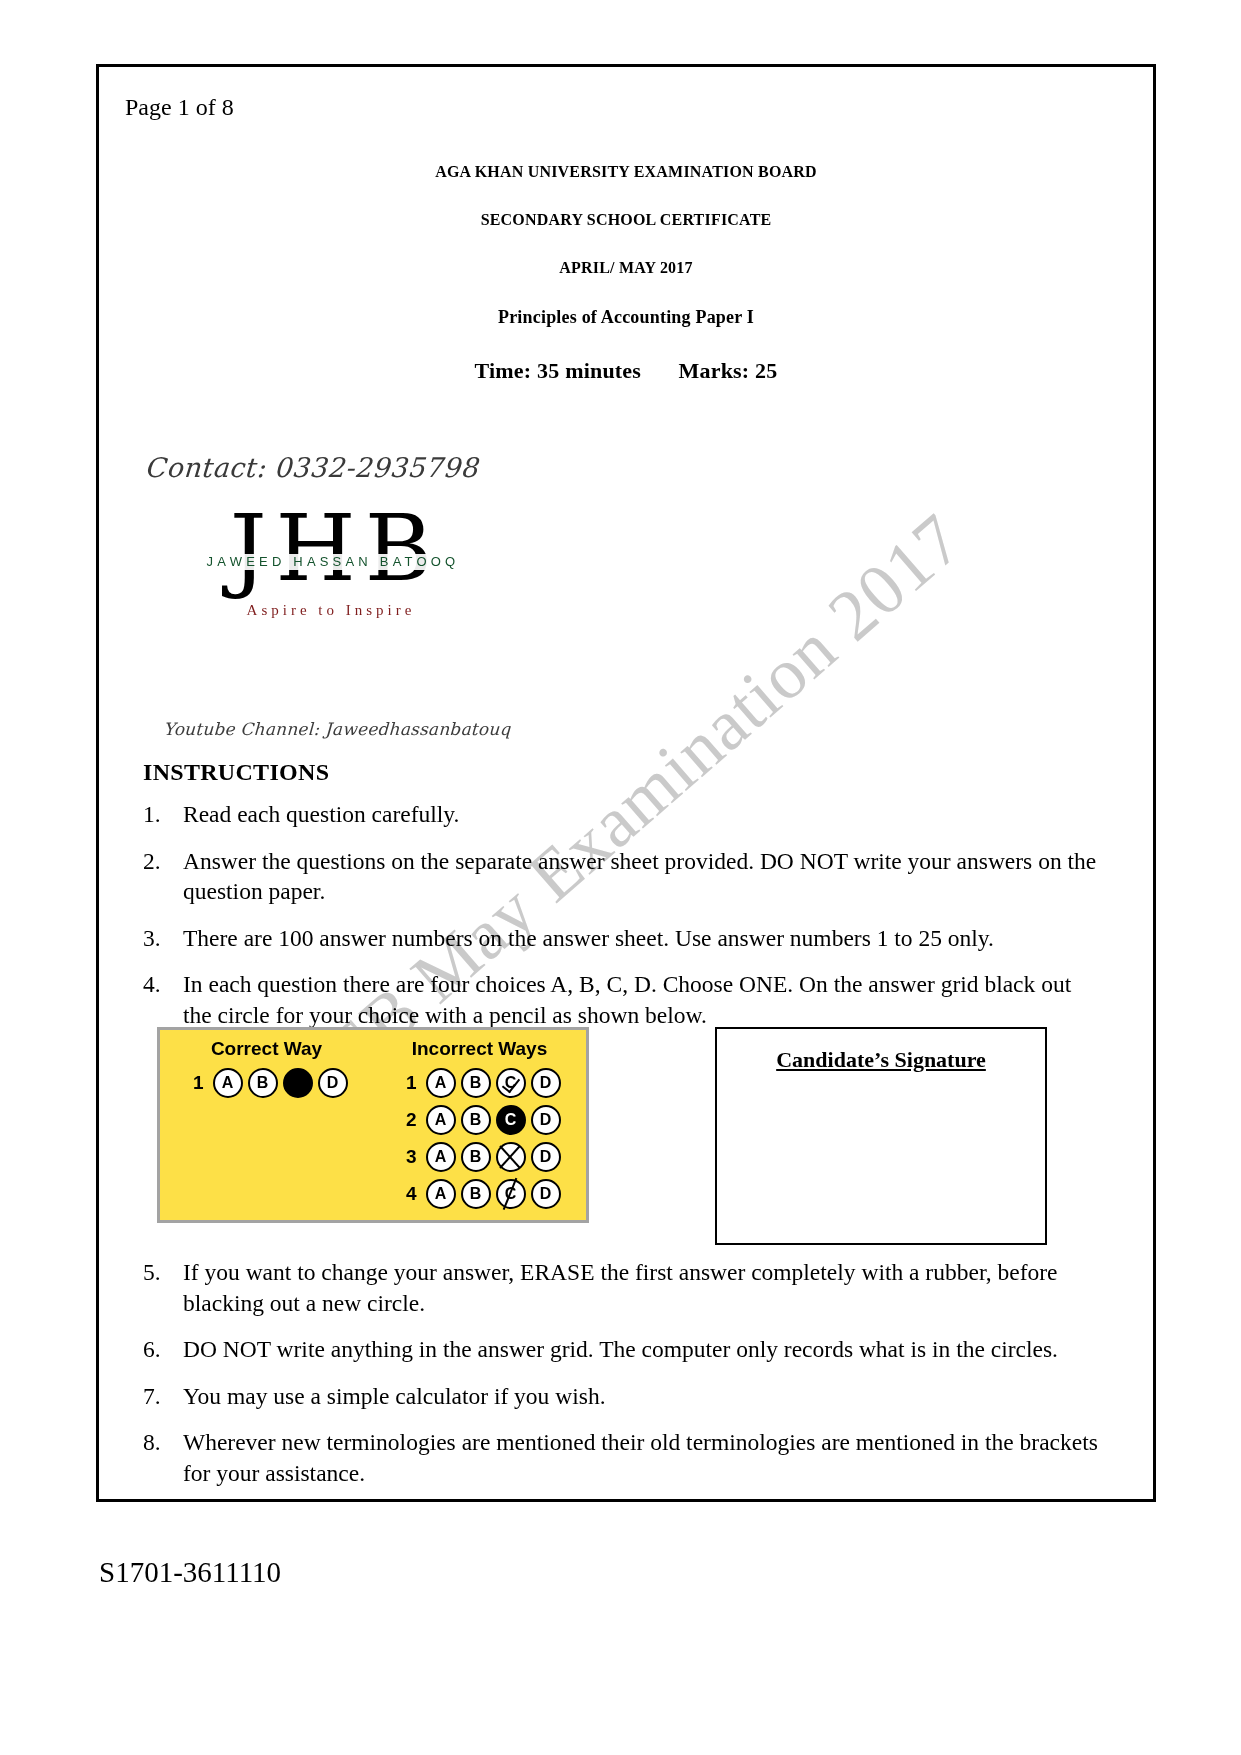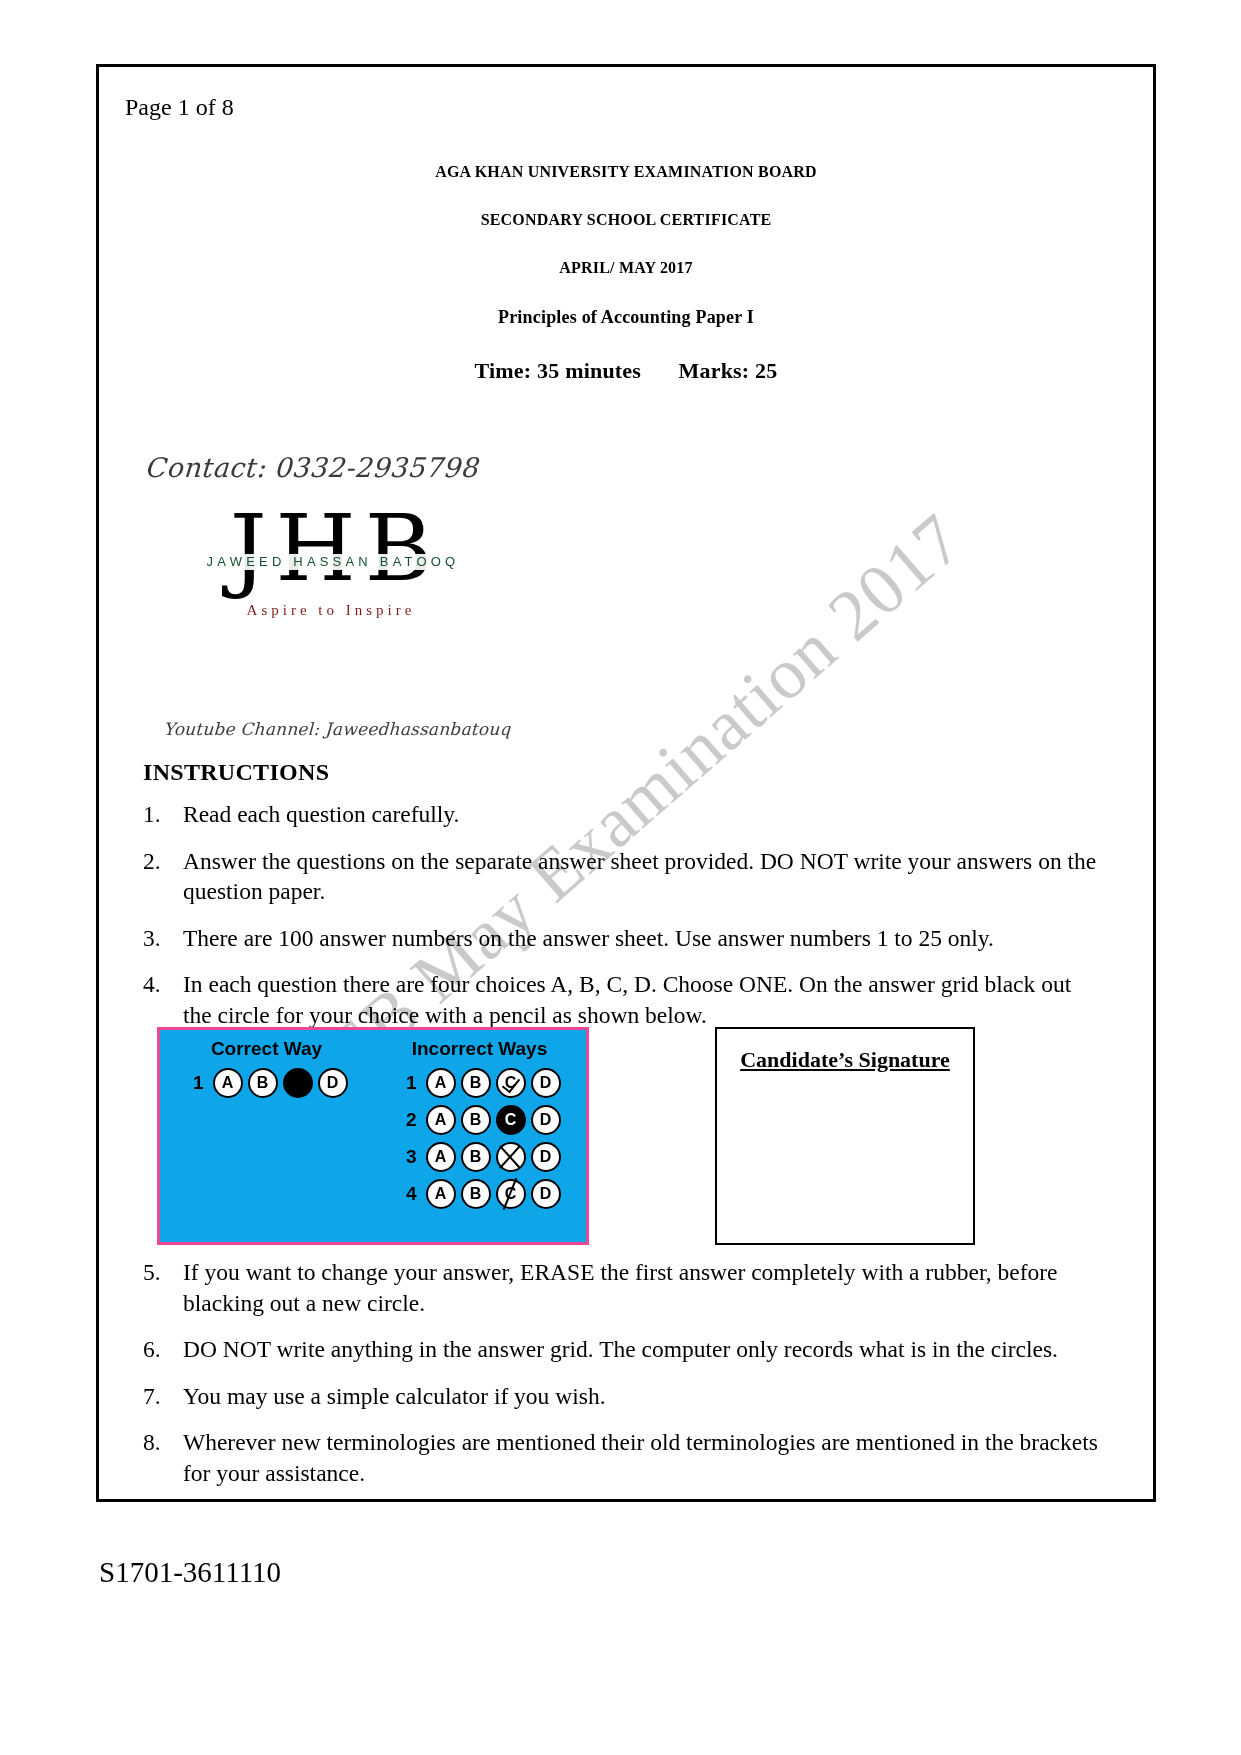--- a/index.html
+++ b/index.html
@@ -186,24 +186,24 @@
   .instr-list.second {
     top: 1190px;
   }
 
   
   .bubble-box {
     position: absolute;
     left: 58px;
     top: 960px;
     width: 432px;
-    height: 218px;
-    border: 3px solid #ec4899;
+    height: 196px;
+    border: 3px solid #a3a3a3;
     box-sizing: border-box;
-    background: #0ea5e9;
+    background: #fde047;
     z-index: 3;
   }
   .bubble-cols {
     display: flex;
     height: 100%;
   }
   .bubble-col {
     flex: 1 1 50%;
     padding-top: 8px;
   }
@@ -288,21 +288,21 @@
     border-right: 2.4px solid #000;
     border-bottom: 2.4px solid #000;
     transform: rotate(38deg);
   }
 
   
   .signature-box {
     position: absolute;
     left: 616px;
     top: 960px;
-    width: 260px;
+    width: 332px;
     height: 218px;
     border: 2.5px solid #000;
     box-sizing: border-box;
     background: #fff;
     z-index: 3;
   }
   .signature-title {
     margin-top: 18px;
     text-align: center;
     font-weight: bold;

